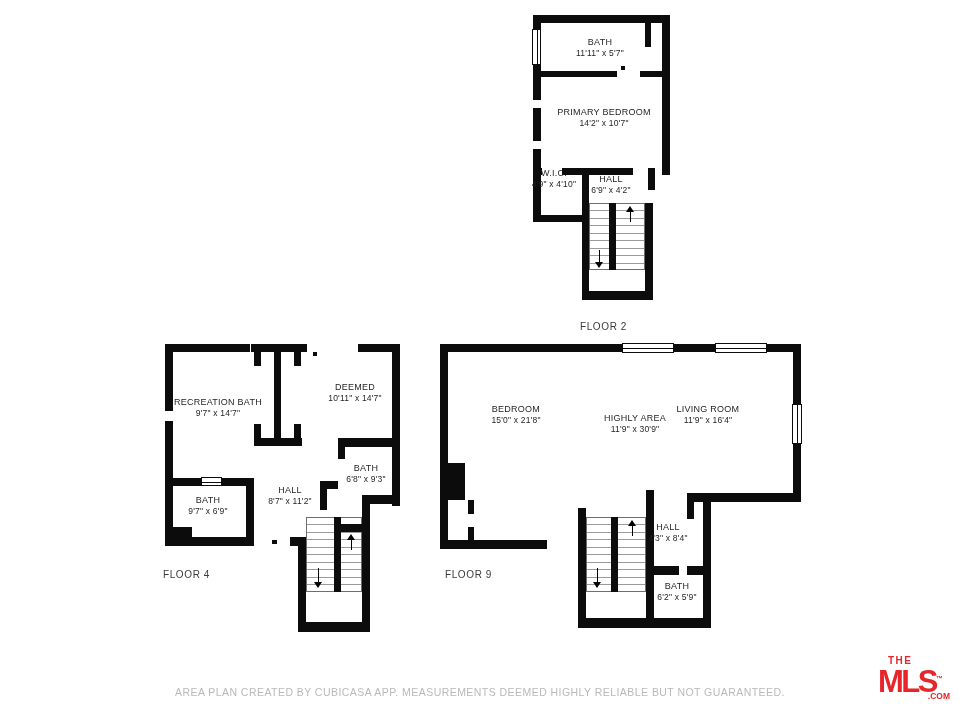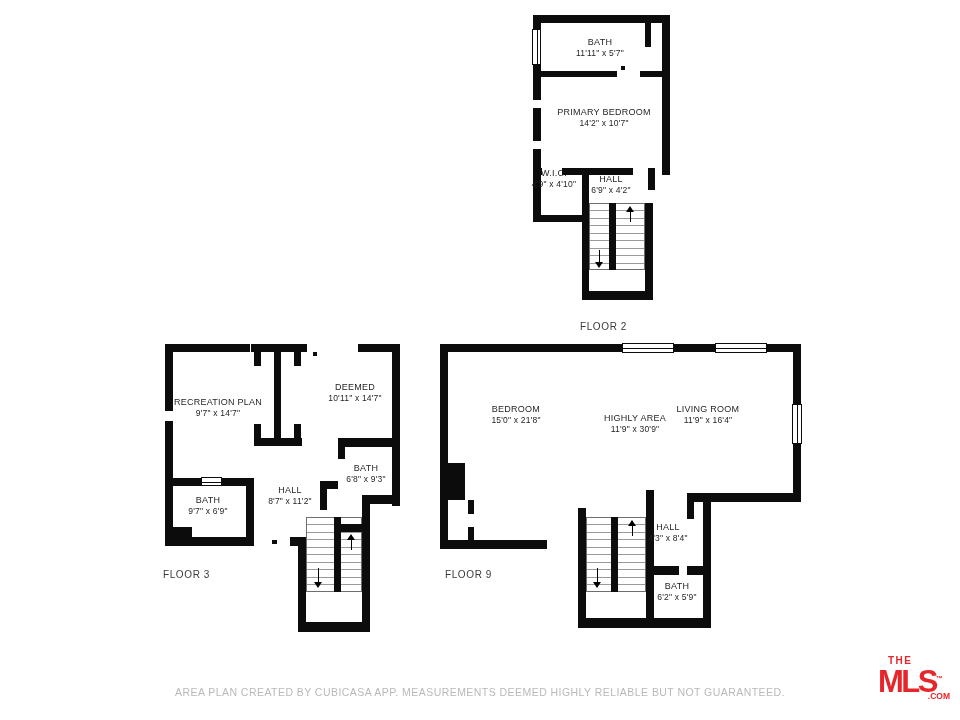--- a/index.html
+++ b/index.html
@@ -125,40 +125,40 @@
   <div class="arrow up" style="left:347px;top:534px;width:8px;height:16px">
       <span class="head-up"></span>
       <span class="stem"></span>
     </div>
   <div class="arrow down" style="left:314px;top:568px;width:8px;height:20px">
       <span class="stem"></span>
       <span class="head-down"></span>
     </div>
 
   <div class="room" style="left:148px;top:397px;width:140px">
-    <div class="rname">RECREATION PLAN</div>
+    <div class="rname">RECREATION BATH</div>
     <div class="rdims">9'7" x 14'7"</div>
   </div>
   <div class="room" style="left:300px;top:382px;width:110px">
     <div class="rname">DEEMED</div>
     <div class="rdims">10'11" x 14'7"</div>
   </div>
   <div class="room" style="left:321px;top:463px;width:90px">
     <div class="rname">BATH</div>
     <div class="rdims">6'8" x 9'3"</div>
   </div>
   <div class="room" style="left:245px;top:485px;width:90px">
     <div class="rname">HALL</div>
     <div class="rdims">8'7" x 11'2"</div>
   </div>
   <div class="room" style="left:163px;top:495px;width:90px">
     <div class="rname">BATH</div>
     <div class="rdims">9'7" x 6'9"</div>
   </div>
-  <div class="flabel" style="left:163px;top:569px">FLOOR 3</div>
+  <div class="flabel" style="left:163px;top:569px">FLOOR 4</div>
 </div>
 
 <div>
   <div class="w" style="left:440px;top:344px;width:361px;height:8px"></div>
   <div class="win h" style="left:622px;top:343px;width:52px;height:10px">
       <i></i>
     </div>
   <div class="win h" style="left:715px;top:343px;width:52px;height:10px">
       <i></i>
     </div>

